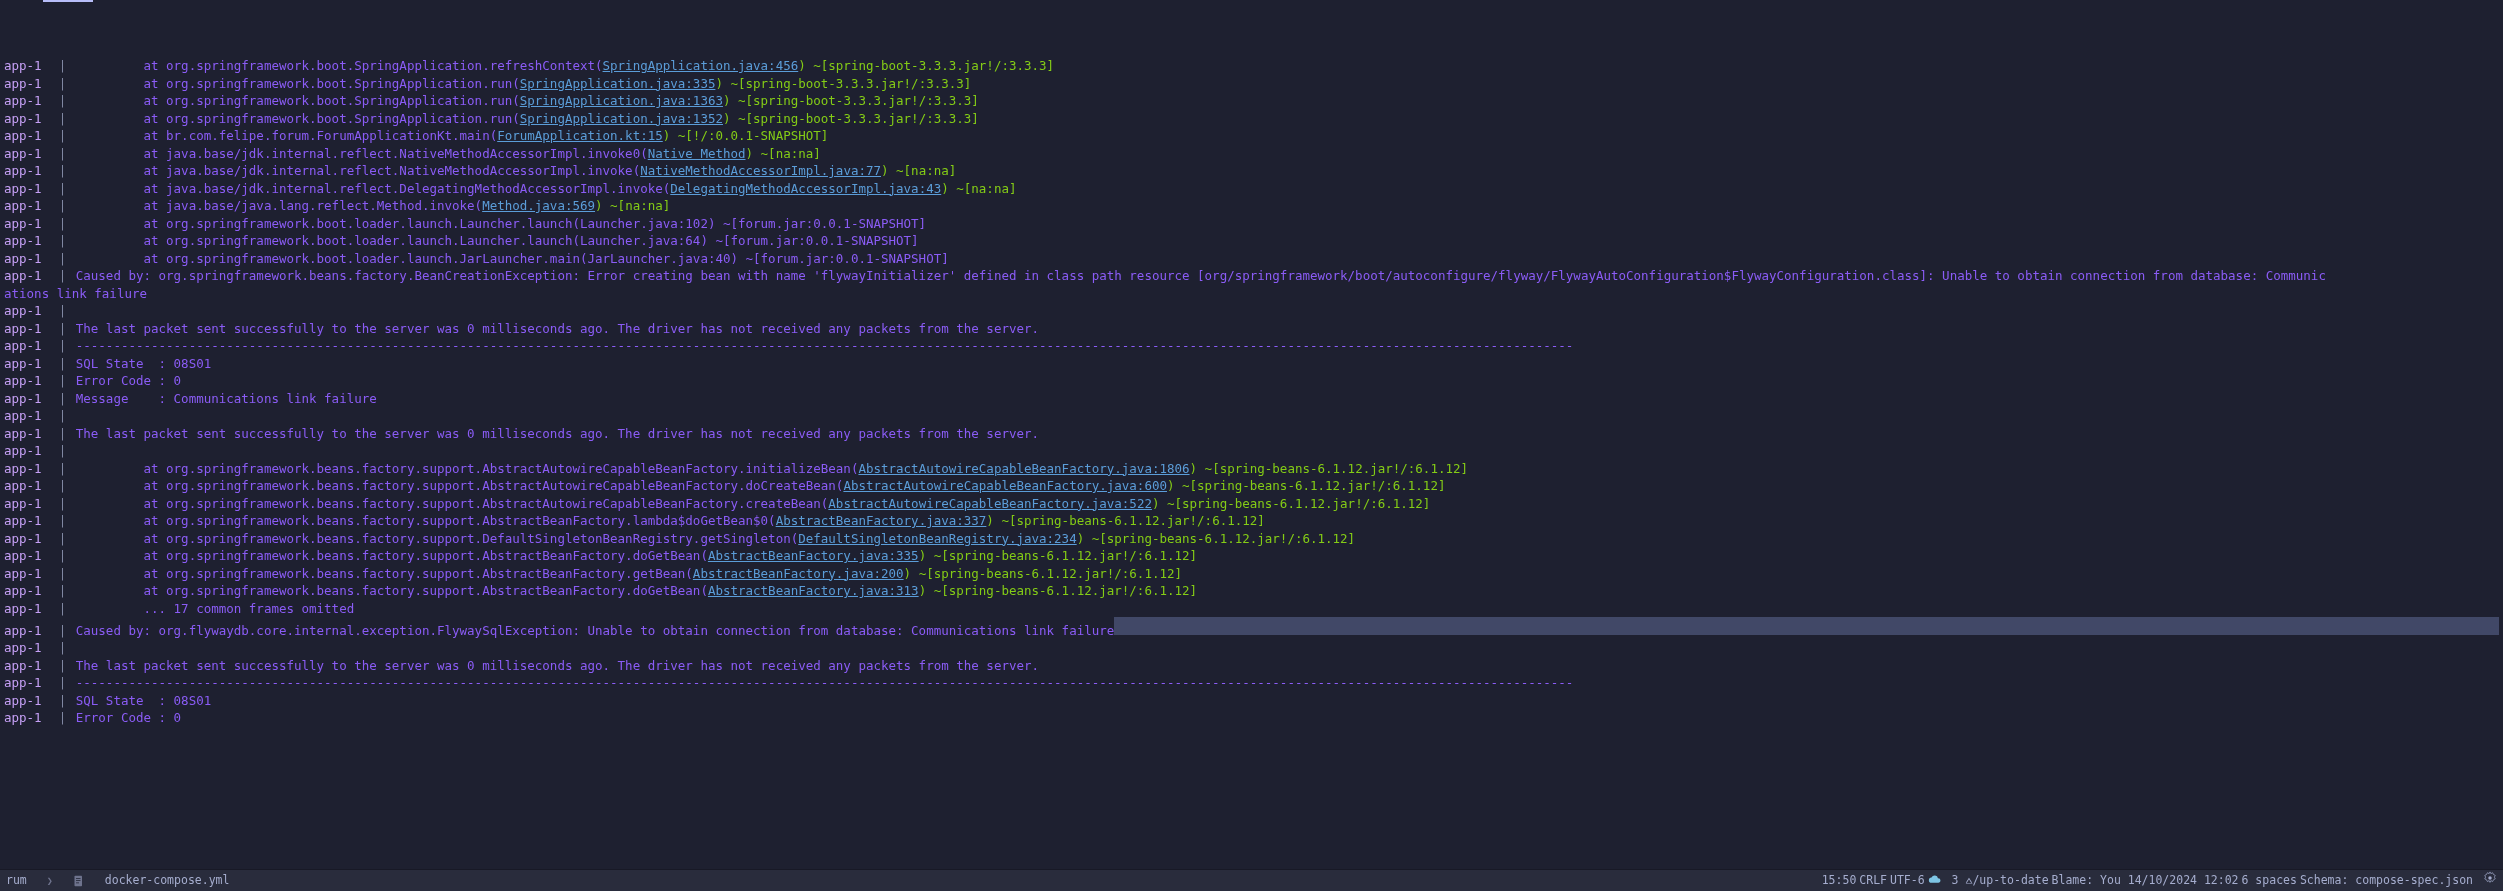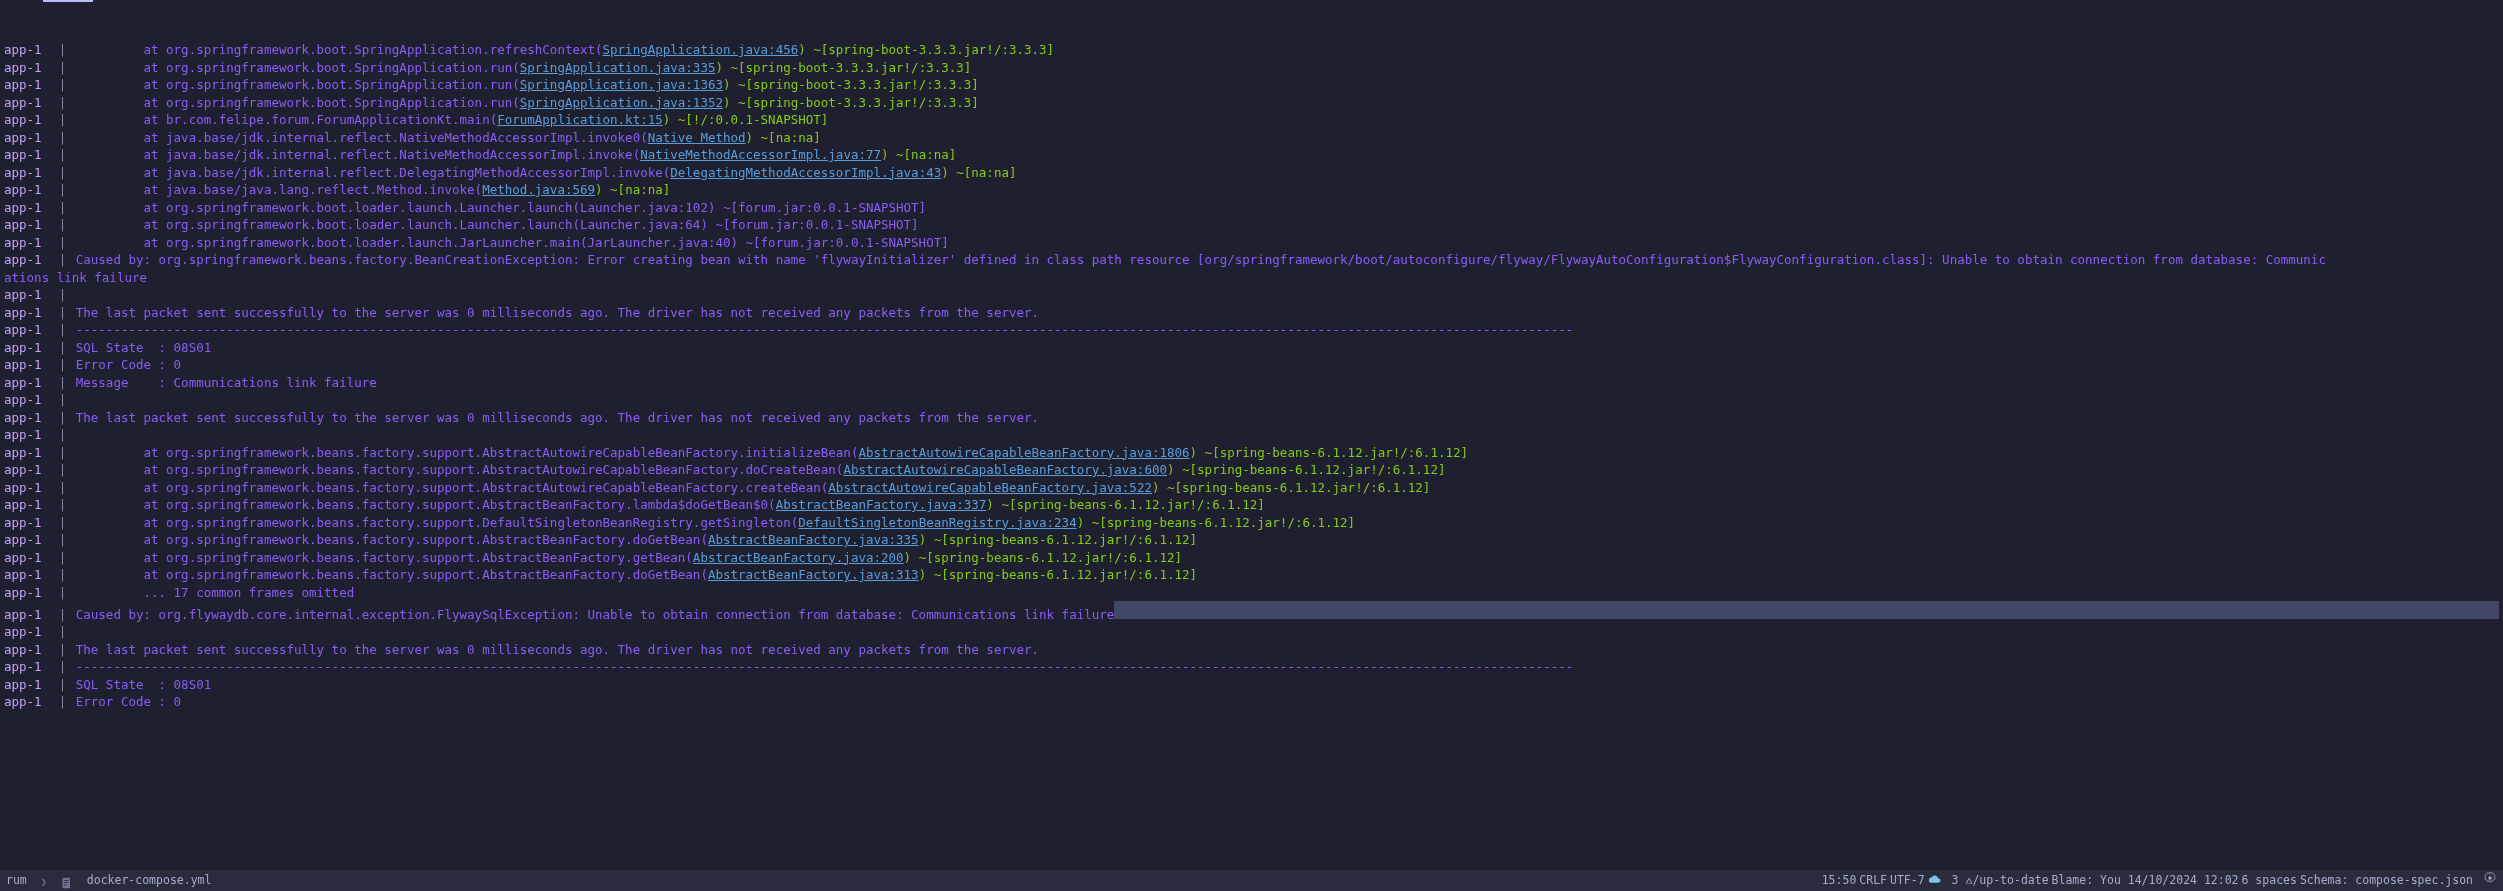--- a/index.html
+++ b/index.html
@@ -13,20 +13,21 @@
       width: 2503px;
       height: 891px;
       display: flex;
       flex-direction: column;
     }
     .log-output {
       flex: 1;
       overflow: hidden;
       padding: 6px 4px;
       white-space: pre;
+      margin-top: 16px;
     }
     .log-line {
       display: flex;
       align-items: baseline;
     }
     .prefix { color: #c6a0f6; }
     .sep { color: #8087a2; margin: 0 2px; }
     .text { color: #8b5cf6; }
     .link { color: #5b9dd9; text-decoration: underline; cursor: pointer; text-align: center; }
     .suffix { color: #84cc16; }
@@ -50,22 +51,22 @@
       background: #292c3c;
       color: #a5adce;
       display: flex;
       align-items: center;
       font-size: 11.5px;
       padding: 0 6px;
       border-top: 1px solid #181926;
     }
     .breadcrumb {
       display: flex;
-      align-items: flex-end;
-      gap: 14px;
+      align-items: center;
+      gap: 20px;
     }
     .chev { color: #6e738d; font-size: 10px; }
     .file-icon { width: 12px; height: 12px; display: inline-block; }
     .flex-spacer { flex: 1; }
     .status-item { margin-left: 3px; color: #a5adce; }
     .status-icon { width: 14px; height: 14px; vertical-align: middle; margin-right: 3px; }
     .cloud { color: #7dc4e4; }
     .settings-cog { margin-left: 10px; color: #a5adce; }
   </style>
 </head>
@@ -85,21 +86,21 @@
           <rect x="4" y="4" width="6" height="1" fill="#1e2030"></rect>
           <rect x="4" y="7" width="6" height="1" fill="#1e2030"></rect>
           <rect x="4" y="10" width="4" height="1" fill="#1e2030"></rect>
         </svg>
     </span>
     <span>docker-compose.yml</span>
   </div>
   <div class="flex-spacer"></div>
   <span class="status-item">15:50</span>
   <span class="status-item">CRLF</span>
-  <span class="status-item">UTF-7</span>
+  <span class="status-item">UTF-6</span>
   <span class="status-item">
     <span class="cloud">
       <svg class="status-icon" viewBox="0 0 16 16">
           <path d="M4 10a3 3 0 010-6 4 4 0 017.5 1A2.5 2.5 0 0112 10H4z" fill="#7dc4e4"></path>
         </svg>
     </span><span>3 ⩟/up-to-date</span>
   </span>
   <span class="status-item">Blame: You 14/10/2024 12:02</span>
   <span class="status-item">6 spaces</span>
   <span class="status-item">Schema: compose-spec.json</span>

